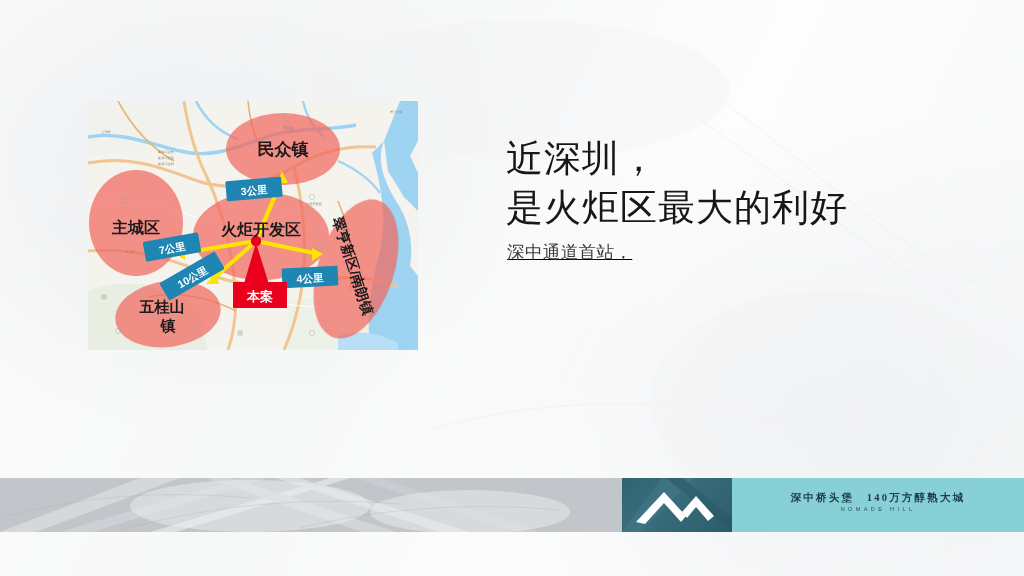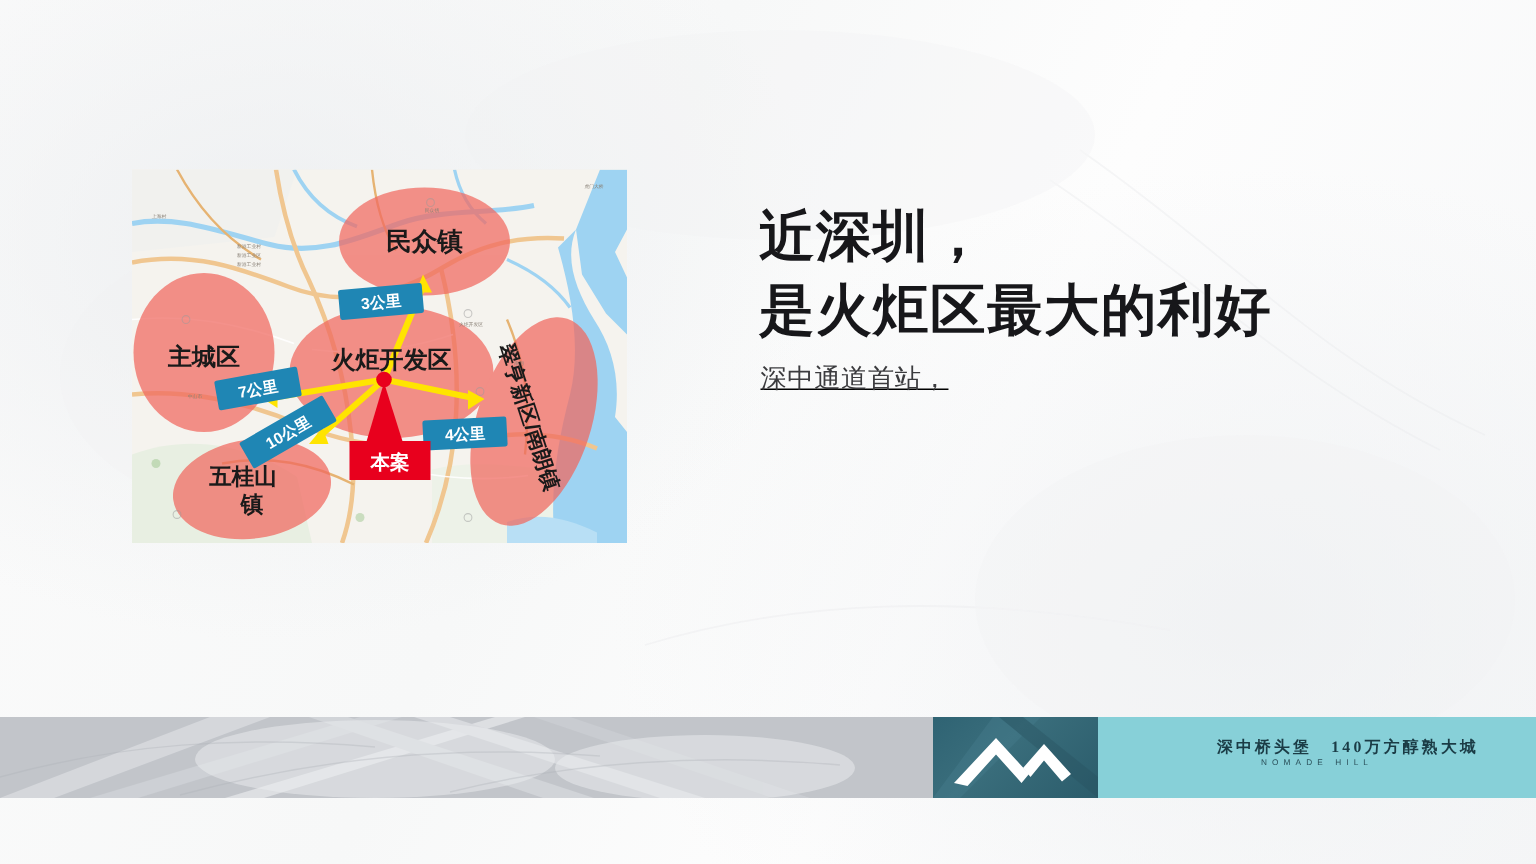--- a/index.html
+++ b/index.html
@@ -28,21 +28,21 @@
     position: absolute;
     inset: 0;
     pointer-events: none;
     opacity: .55;
   }
 
   
   .map-wrap {
     position: absolute;
     left: 88px;
-    top: 113px;
+    top: 101px;
     width: 330px;
     height: 249px;
     background: #f3f1ec;
     overflow: hidden;
   }
   .map-svg { display:block; width: 330px; height: 249px; }
 
   .blob-label {
     font-family: "Liberation Sans", sans-serif;
     font-weight: bold;
@@ -75,21 +75,21 @@
 
   
   .headline {
     position: absolute;
     left: 506px;
     top: 134px;
     width: 470px;
   }
   .headline-line {
     font-family: "Liberation Serif", "DejaVu Serif", serif;
-    font-weight: bold;
+    font-weight: normal;
     font-size: 37px;
     line-height: 1.33;
     color: #17171a;
     letter-spacing: 1px;
     white-space: nowrap;
   }
   .subtext {
     position: absolute;
     left: 507px;
     top: 235px;
@@ -129,24 +129,24 @@
     overflow: hidden;
   }
   .footer-teal {
     position: absolute;
     left: 732px; top: 0;
     width: 292px; height: 54px;
     background: #87d0d8;
   }
   .footer-text-cn {
     position: absolute;
-    left: 694px;
+    left: 732px;
     top: 13px;
     width: 292px;
-    text-align: right;
+    text-align: center;
     font-family: "Liberation Serif", "DejaVu Serif", serif;
     font-weight: bold;
     font-size: 10.5px;
     letter-spacing: 2.2px;
     color: #1b3c46;
     white-space: nowrap;
   }
   .footer-text-en {
     position: absolute;
     left: 732px;

